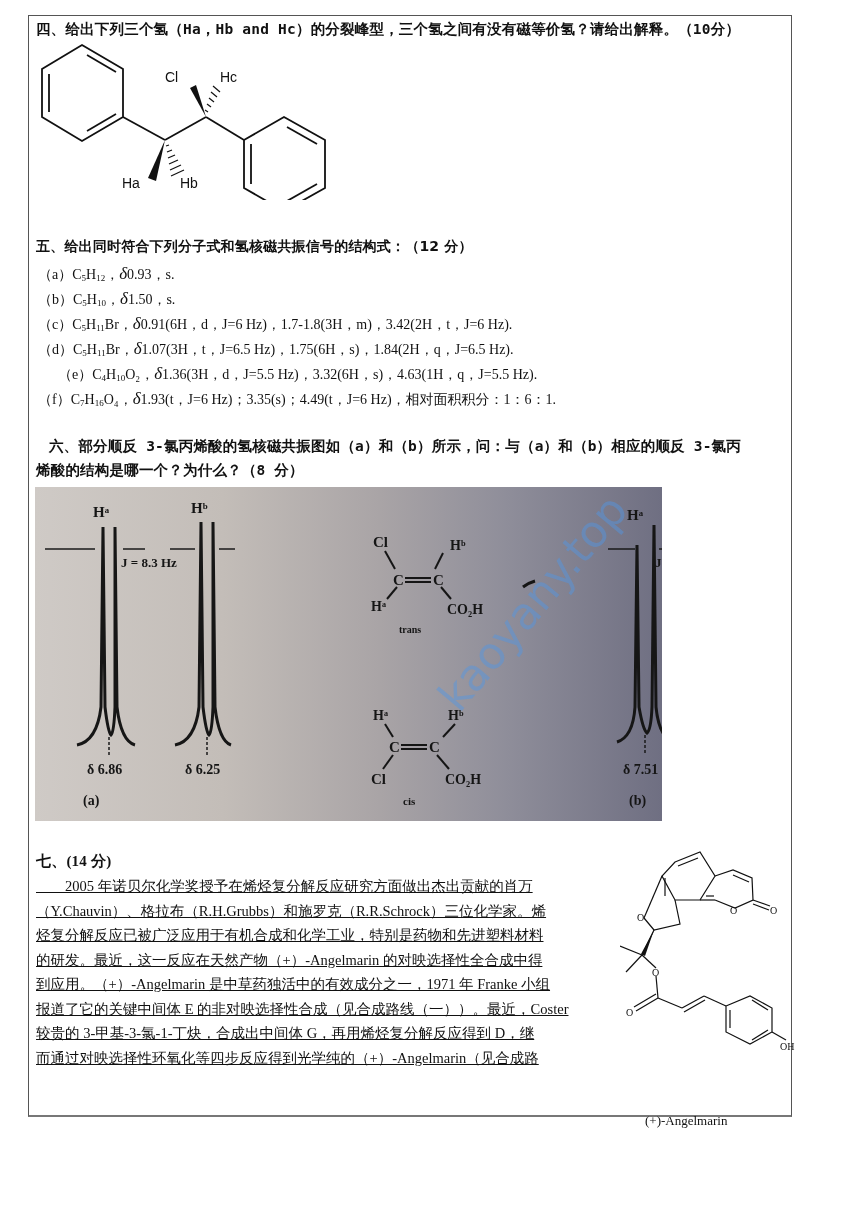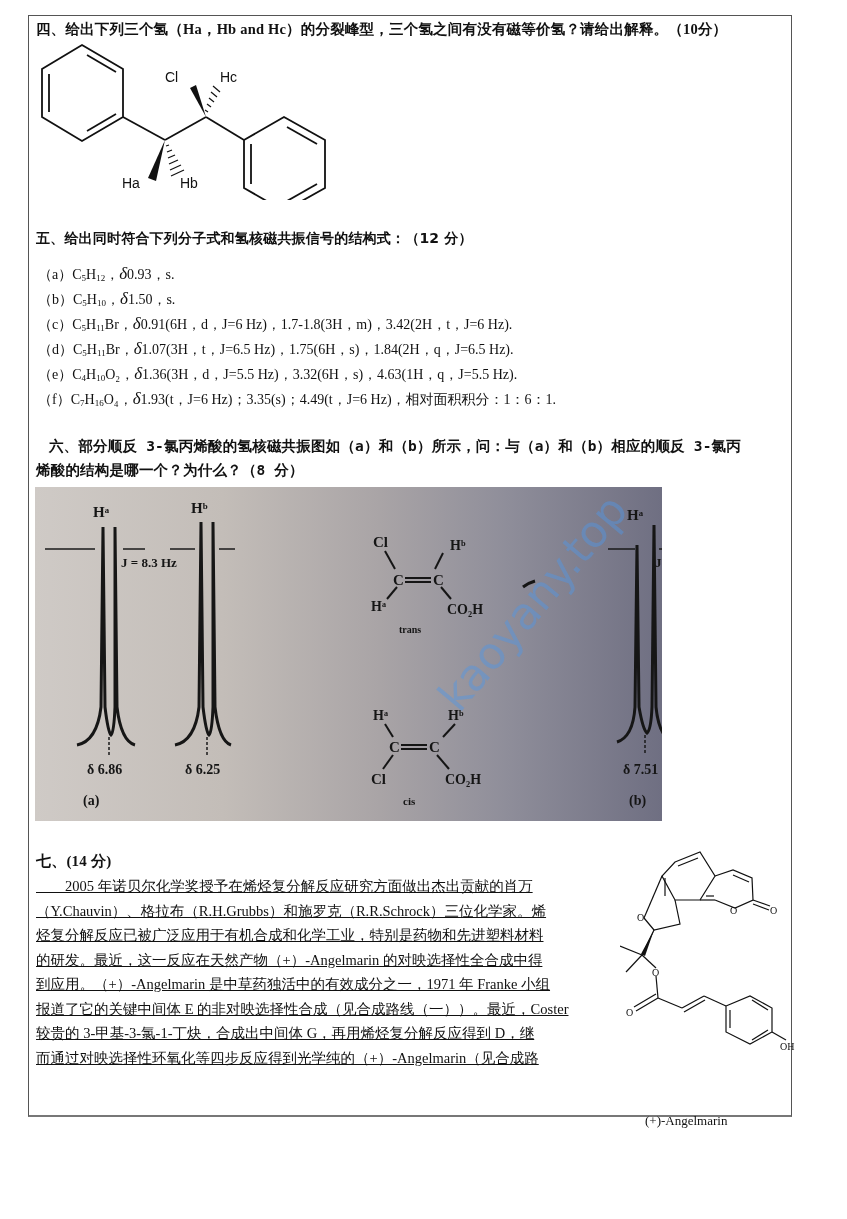--- a/index.html
+++ b/index.html
@@ -21,21 +21,21 @@
            background: linear-gradient(90deg, #cfcac6 0%, #c3bdb8 30%, #a9a4a6 55%, #8f8e9a 75%, #6f6f82 100%); }
   .photo svg { position: absolute; left: 0; top: 0; }
   .wm { position: absolute; color: rgba(80,150,230,0.45); font-family: "DejaVu Sans", sans-serif; }
   .angel-caption { position: absolute; left: 645px; top: 1083px; font-family: "Liberation Serif", serif; font-size: 13px; margin-top: 30px; }
 </style>
 </head>
 <body>
 
 <div class="page-box"></div>
 
-<div class="q-title" style="top:20px;font-family:Liberation Serif, serif;">四、给出下列三个氢（Ha，Hb and Hc）的分裂峰型，三个氢之间有没有磁等价氢？请给出解释。（10分）</div>
+<div class="q-title" style="top:20px;">四、给出下列三个氢（Ha，Hb and Hc）的分裂峰型，三个氢之间有没有磁等价氢？请给出解释。（10分）</div>
 
 <svg style="position:absolute;left:30px;top:40px;" width="310" height="160" viewBox="0 0 310 160">
   <g stroke="#111" stroke-width="1.8" fill="none">
 
     <polygon points="52,5 93,29 93,77 52,101 12,77 12,29"></polygon>
     <line x1="57" y1="15" x2="86" y2="32"></line>
     <line x1="86" y1="74" x2="57" y2="91"></line>
     <line x1="19" y1="34" x2="19" y2="72"></line>
 
     <line x1="93" y1="77" x2="135" y2="100"></line>
@@ -67,35 +67,35 @@
       <line x1="139" y1="124" x2="148" y2="120"></line>
     <line x1="140" y1="130" x2="151" y2="125"></line>
       <line x1="141" y1="136" x2="154" y2="130"></line>
   </g>
   <text x="135" y="42" font-family="Liberation Sans, sans-serif" font-size="14" fill="#111">Cl</text>
   <text x="190" y="42" font-family="Liberation Sans, sans-serif" font-size="14" fill="#111">Hc</text>
   <text x="92" y="148" font-family="Liberation Sans, sans-serif" font-size="14" fill="#111">Ha</text>
   <text x="150" y="148" font-family="Liberation Sans, sans-serif" font-size="14" fill="#111">Hb</text>
 </svg>
 
-<div class="q-title q5-title" style="top:230px;">五、给出同时符合下列分子式和氢核磁共振信号的结构式：（12 分）</div>
+<div class="q-title q5-title" style="top:238px;">五、给出同时符合下列分子式和氢核磁共振信号的结构式：（12 分）</div>
 
 <div class="line" style="top:264px;">
   <span>（a）</span><span>C</span><sub>5</sub><span>H</span><sub>12</sub><span></span><span>，</span><span class="delta">δ</span><span>0.93，s.</span>
 </div>
 <div class="line" style="top:289px;">
   <span>（b）</span><span>C</span><sub>5</sub><span>H</span><sub>10</sub><span></span><span>，</span><span class="delta">δ</span><span>1.50，s.</span>
 </div>
 <div class="line" style="top:314px;text-align:center;">
   <span>（c）</span><span>C</span><sub>5</sub><span>H</span><sub>11</sub><span>Br</span><span>，</span><span class="delta">δ</span><span>0.91(6H，d，J=6 Hz)，1.7-1.8(3H，m)，3.42(2H，t，J=6 Hz).</span>
 </div>
 <div class="line" style="top:339px;">
   <span>（d）</span><span>C</span><sub>5</sub><span>H</span><sub>11</sub><span>Br</span><span>，</span><span class="delta">δ</span><span>1.07(3H，t，J=6.5 Hz)，1.75(6H，s)，1.84(2H，q，J=6.5 Hz).</span>
 </div>
-<div class="line" style="top:364px;">
+<div class="line" style="top:364px;margin-left:20px;">
   <span>（e）</span><span>C</span><sub>4</sub><span>H</span><sub>10</sub><span>O₂</span><span>，</span><span class="delta">δ</span><span>1.36(3H，d，J=5.5 Hz)，3.32(6H，s)，4.63(1H，q，J=5.5 Hz).</span>
 </div>
 <div class="line" style="top:389px;">
   <span>（f）</span><span>C</span><sub>7</sub><span>H</span><sub>16</sub><span>O₄</span><span>，</span><span class="delta">δ</span><span>1.93(t，J=6 Hz)；3.35(s)；4.49(t，J=6 Hz)，相对面积积分：1：6：1.</span>
 </div>
 
 <div class="q-title" style="top:437px;margin-left:13px;">六、部分顺反 3-氯丙烯酸的氢核磁共振图如（a）和（b）所示，问：与（a）和（b）相应的顺反 3-氯丙</div>
 <div class="q-title" style="top:461px;text-align:right;">烯酸的结构是哪一个？为什么？（8 分）</div>
 
 <div class="photo">

